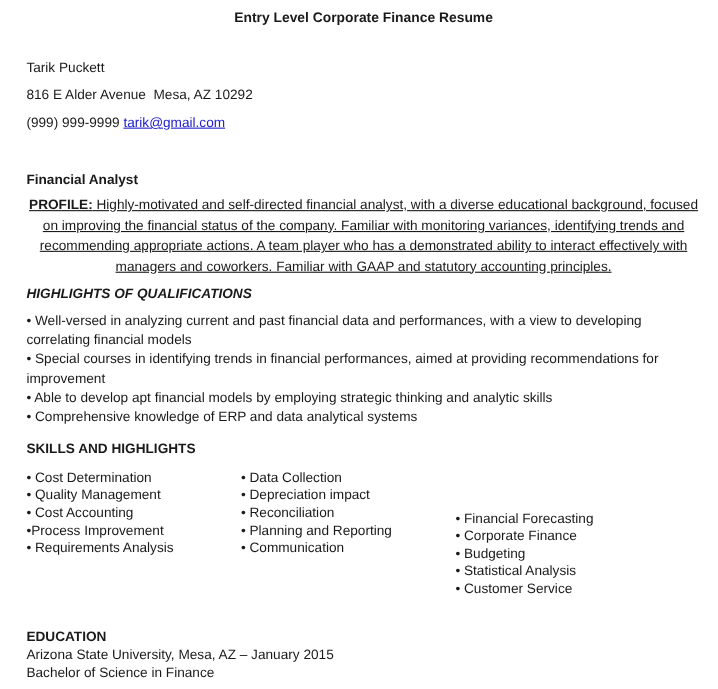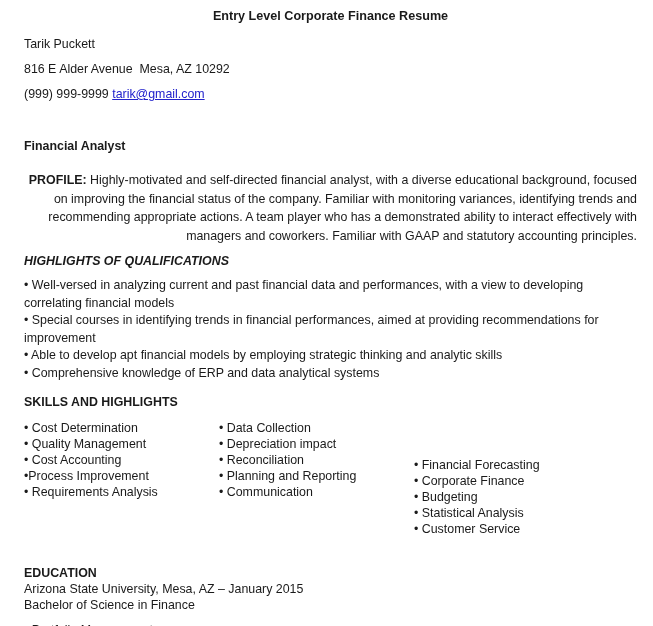--- a/index.html
+++ b/index.html
@@ -20,39 +20,40 @@
     height: 558px;
     padding: 8px 16px 0 24px;
   }
   .doc-title {
     text-align: center;
     font-weight: bold;
     font-size: 12.6px;
     line-height: 15px;
     margin-top: 1px;
   }
-  .contact { margin-top: 13px; }
+  .contact { margin-top: 30px; }
   .contact p {
     line-height: 14px;
     margin-bottom: 11px;
     white-space: pre-wrap;
   }
   a.email-link {
     color: #2222cc;
     cursor: pointer;
   }
   .job-title {
     font-weight: bold;
     margin-top: 38px;
     line-height: 15px;
   }
   .profile-para {
-    margin-top: 17px;
+    margin-top: 6px;
     line-height: 18.5px;
-    text-align: right;
+    text-align: center;
+    text-decoration: underline;
   }
   .b { font-weight: bold; }
   .section-heading {
     font-weight: bold;
     line-height: 15px;
   }
   .h-highlights { margin-top: 9px; font-style: italic; }
   .bullet-list { margin-top: 8px; }
   .bullet-list .li {
     line-height: 17.6px;

